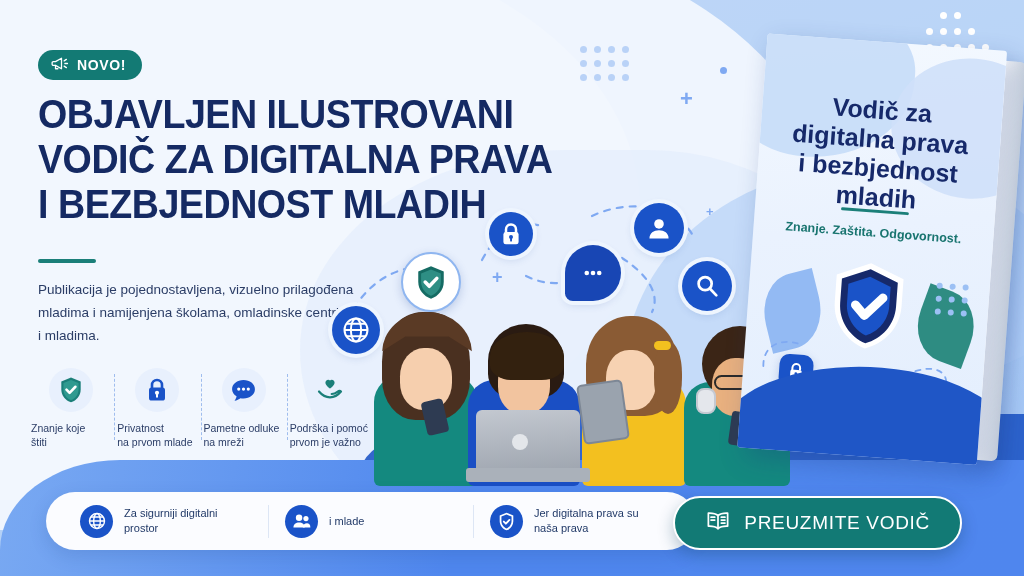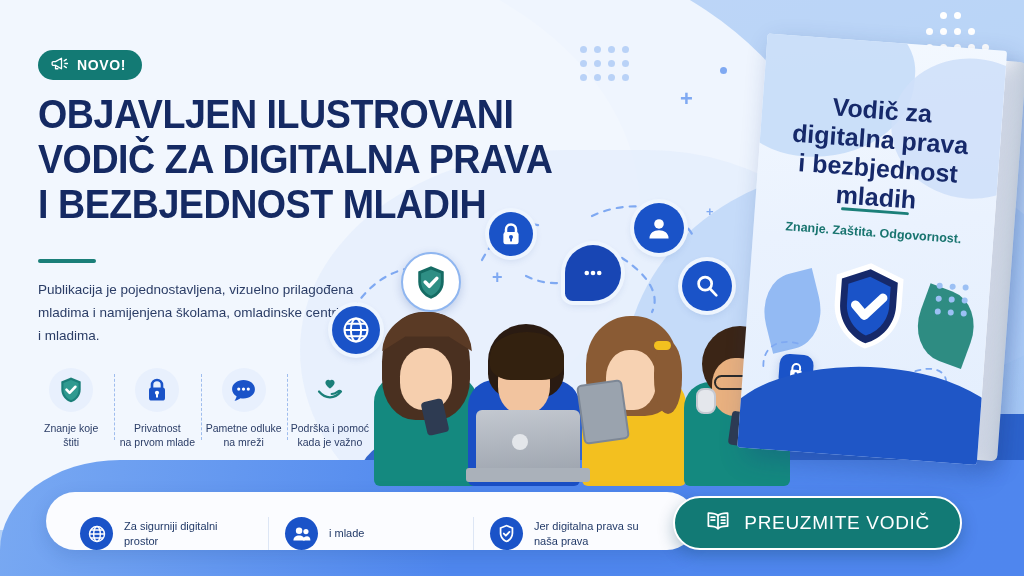--- a/index.html
+++ b/index.html
@@ -136,21 +136,20 @@
 
   
   .features {
     position: absolute;
     left: 28px; top: 368px;
     width: 345px;
     display: flex;
   }
   .feature {
     flex: 1;
-    text-align: center;
     position: relative;
     padding: 0 3px;
   }
   .feature + .feature::before {
     content: "";
     position: absolute;
     left: 0; top: 6px;
     height: 66px;
     border-left: 1px dashed #9fbdee;
   }
@@ -273,21 +272,21 @@
 
   
   .bottom-bar {
     position: absolute;
     left: 46px; bottom: 26px;
     width: 650px; height: 58px;
     background: #fbfcff;
     border-radius: 29px;
     box-shadow: 0 6px 18px rgba(26,60,130,.16);
     display: flex;
-    align-items: flex-end;
+    align-items: center;
     padding: 0 18px;
   }
   .bb-item {
     display: flex;
     align-items: center;
     gap: 11px;
     padding: 0 16px;
     flex: 1;
   }
   .bb-item + .bb-item { border-left: 1px solid #dde6f5; }
@@ -472,21 +471,21 @@
 
     <div class="feature">
       <div class="ficon">
         <svg width="28" height="26" viewBox="0 0 28 26">
           <path d="M14 11.5s-4.6-2.7-4.6-6A2.9 2.9 0 0 1 14 3.4a2.9 2.9 0 0 1 4.6 2.1c0 3.3-4.6 6-4.6 6z" fill="#1b7f79"></path>
           <path d="M3 14.5c3.2 3.8 7 5.8 11 5.8s7.8-2 11-5.8c-1.1-1-2.3-.6-3.6.4-1.8 1.4-3.6 2.1-5.7 2.1" stroke="#1b7f79" stroke-width="2.2" fill="none" stroke-linecap="round" stroke-linejoin="round"></path>
         </svg>
       </div>
       <div class="flabel">
         <div>Podrška i pomoć</div>
-          <div>kada je važno</div>
+          <div>prvom je važno</div>
       </div>
     </div>
   </div>
 
   <svg style="position:absolute;left:330px;top:200px;width:420px;height:140px;" viewBox="0 0 420 140" fill="none">
     <path d="M18 120 C 40 70, 90 58, 118 72" stroke="#7fa9f2" stroke-width="2.2" stroke-dasharray="6 7" stroke-linecap="round"></path>
     <path d="M152 60 C 168 30, 190 20, 212 26" stroke="#7fa9f2" stroke-width="2.2" stroke-dasharray="6 7" stroke-linecap="round"></path>
     <path d="M262 16 C 300 -2, 345 6, 362 34" stroke="#7fa9f2" stroke-width="2.2" stroke-dasharray="6 7" stroke-linecap="round"></path>
     <path d="M292 58 C 320 76, 330 96, 322 112" stroke="#7fa9f2" stroke-width="2.2" stroke-dasharray="6 7" stroke-linecap="round"></path>
     <path d="M196 76 C 220 88, 246 84, 256 70" stroke="#7fa9f2" stroke-width="2.2" stroke-dasharray="6 7" stroke-linecap="round"></path>

